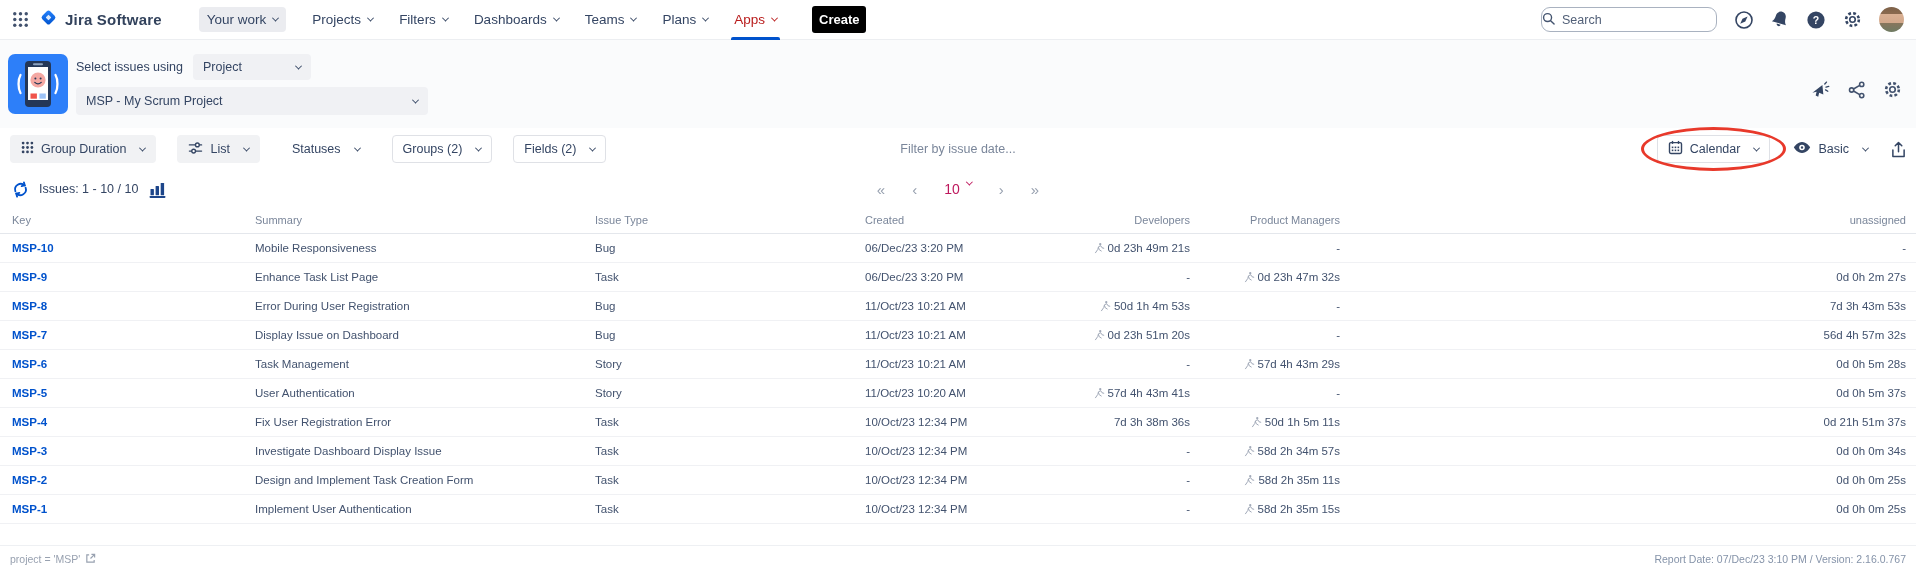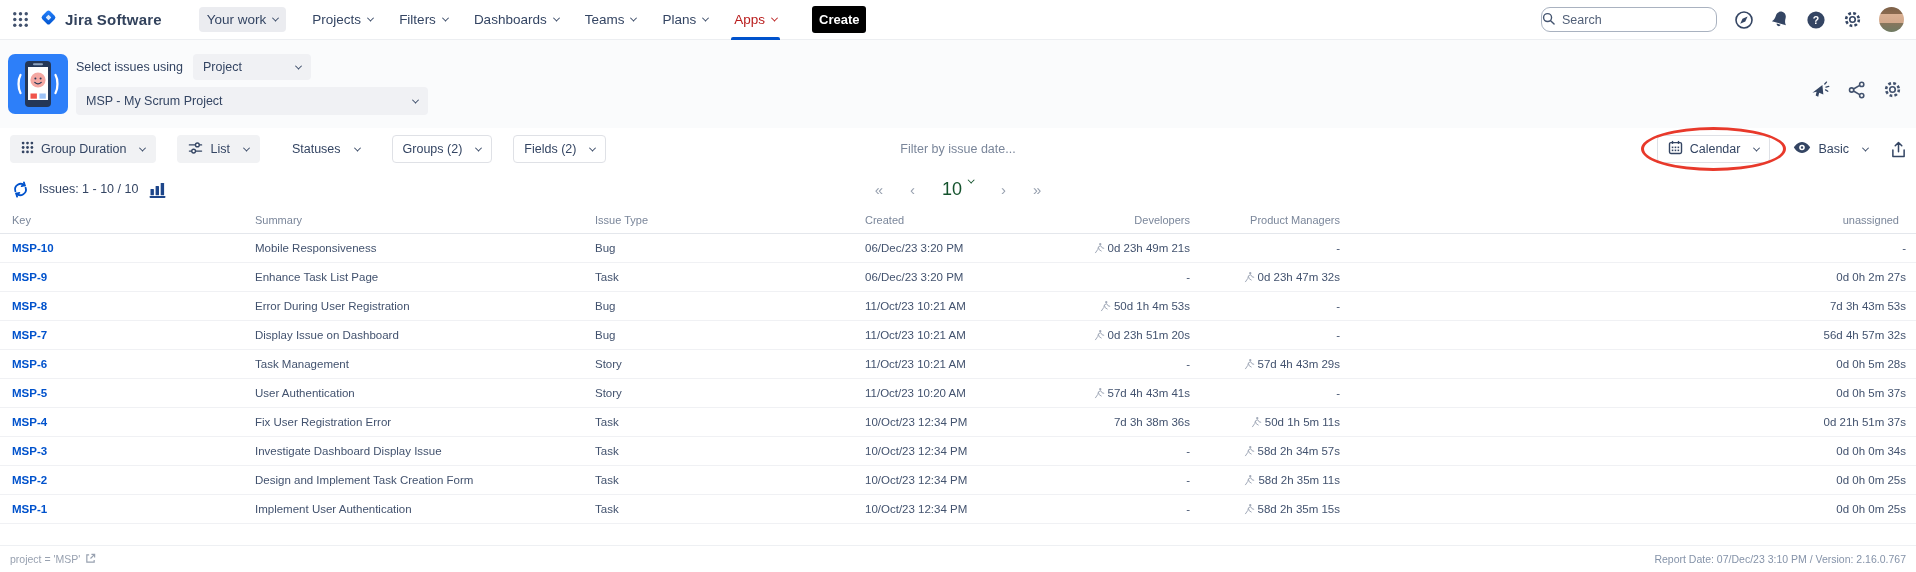--- a/index.html
+++ b/index.html
@@ -58,29 +58,29 @@
   .cal-wrap{position:relative;padding:0}
   .annotation-oval{position:absolute;left:-16px;right:-16px;top:-8px;bottom:-8px;border:3px solid #E8392B;
     border-radius:50%;pointer-events:none}
 
   
   .results-row{height:38px;display:flex;align-items:center;padding:0 12px;position:relative;flex:0 0 auto}
   .res-left{display:flex;align-items:center;gap:10px}
   .res-count{font-size:12.5px;color:#344563}
   .pager{position:absolute;left:50%;transform:translateX(-50%);display:flex;align-items:center;gap:27px}
   .pg-nav{color:#97A0AF;font-size:15px;cursor:pointer;line-height:1}
-  .pg-size{display:flex;align-items:flex-start;font-size:18px;color:#14532d;cursor:pointer}
+  .pg-size{display:flex;align-items:flex-start;font-size:14px;color:#be185d;cursor:pointer}
 
   
   .table-wrap{flex:1 1 auto;overflow:hidden}
   table{width:100%;border-collapse:collapse;table-layout:fixed}
   thead th{font-size:11px;font-weight:400;color:#7A869A;text-align:left;padding:6px 8px 7px 12px;
     border-bottom:1px solid #E4E7EC;white-space:nowrap}
   thead th.num{text-align:right;padding-right:8px}
-  thead th.last{padding-right:17px}
+  thead th.last{padding-right:10px}
   td{font-size:11.5px;color:#42526E;padding:8px 8px 8px 12px;border-bottom:1px solid #F0F1F4;
     white-space:nowrap;overflow:hidden}
   td.c-num{text-align:right;padding-right:8px}
   td.c-last{padding-right:10px}
   .key-link{color:#0052CC;font-weight:700;font-size:11.5px;text-decoration:none;cursor:pointer}
   .run{margin-right:3px;vertical-align:-2px}
 
   
   .footer{height:27px;display:flex;align-items:center;justify-content:space-between;
     padding:0 10px;border-top:1px solid #EEF0F3;flex:0 0 auto}

